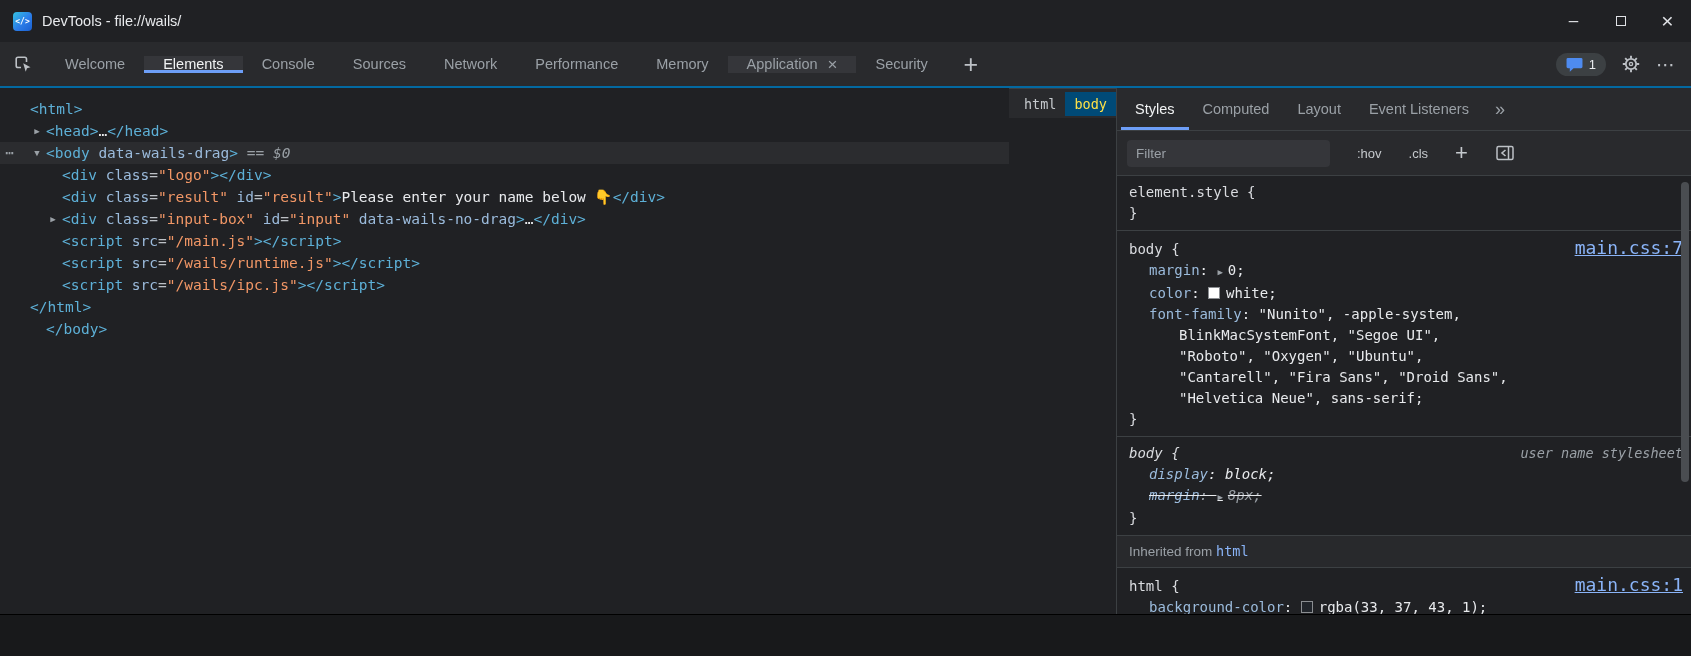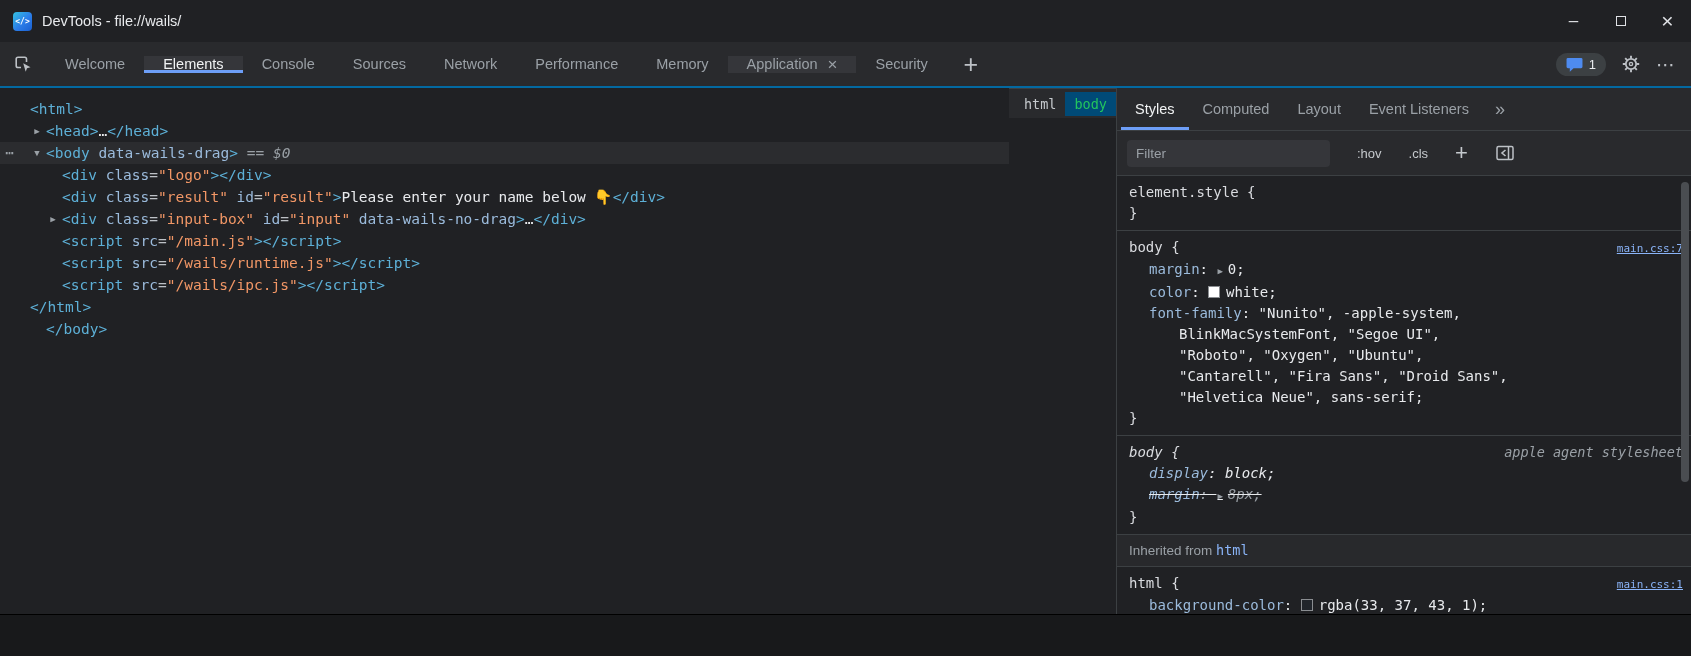--- a/index.html
+++ b/index.html
@@ -52,21 +52,21 @@
   .tk-att{color:var(--attr,#9bbbdc)}
   .tk-val{color:var(--value,#f29766)}
   .tk-txt{color:var(--text,#e8eaed)}
   .tk-pun{color:#bdc1c6}
   .tk-ann{color:var(--muted,#9aa0a6);font-style:italic}
 
   
   .crumbs{height:30px;flex:0 0 auto;background:#292a2d;border-top:1px solid #3c4043;display:flex;align-items:center;
           padding-left:6px;font-family:"DejaVu Sans Mono","Liberation Mono",monospace;font-size:13.5px}
   .crumb{padding:4px 9px;color:#c5c9cd}
-  .crumb.selected{background:#004a77;color:#22c55e}
+  .crumb.selected{background:#004a77;color:#fde047}
 
   
   .side-tabs{height:43px;flex:0 0 auto;background:#292a2d;display:flex;align-items:stretch;border-bottom:1px solid #3c4043;padding-left:4px}
   .stabs{display:flex;align-items:stretch}
   .stab{position:relative;display:flex;align-items:center;padding:0 14px;font-size:14.5px;color:#9aa0a6;white-space:nowrap}
   .stab.active{color:#f1f3f4}
   .stab.active::after{content:"";position:absolute;left:0;right:0;bottom:0;height:3px;background:var(--accent,#6d9ef7)}
   .overflow{display:flex;align-items:center;padding:0 12px;color:#9aa0a6;font-size:18px}
 
   .filter-row{height:45px;flex:0 0 auto;background:#292a2d;border-bottom:1px solid #3c4043;
@@ -77,21 +77,21 @@
   .tool-txt{font-size:13px;color:#c5c9cd}
   .tool-plus{font-size:22px;color:#c5c9cd;line-height:1;font-weight:300}
   .tool-icon{display:flex;align-items:center}
 
   .rules{flex:1;overflow:hidden;position:relative;
          font-family:"DejaVu Sans Mono","Liberation Mono",monospace;font-size:14px;line-height:21px}
   .rule{padding:6px 8px 6px 12px;border-bottom:1px solid #3c4043}
   .sel-row{display:flex;justify-content:space-between;align-items:baseline}
   .sel{color:#dadce0}
   .rule.ua .sel{font-style:italic}
-  .css-link{color:var(--link,#8ab4f8);text-decoration:underline;font-size:11px;white-space:nowrap;margin-left:19px}
+  .css-link{color:var(--link,#8ab4f8);text-decoration:underline;font-size:18px;white-space:nowrap;margin-left:19px}
   .origin{color:#9aa0a6;font-style:italic;font-size:13.5px;white-space:nowrap;margin-left:8px}
   .decl{padding-left:50px;text-indent:-30px;white-space:pre-wrap}
   .decl .prop{color:var(--attr,#9bbbdc)}
   .decl .val{color:var(--text,#e8eaed)}
   .rule.ua .decl{font-style:italic}
   .d-arrow{color:#9aa0a6;font-size:9px;margin:0 5px 0 1px}
   .swatch{display:inline-block;width:12px;height:12px;border:1px solid #8a8d91;margin-right:6px;vertical-align:-1px}
   .decl.struck{text-decoration:line-through}
   .decl.struck .val{color:#9aa0a6}
   .brace{color:#dadce0}
@@ -244,21 +244,21 @@
               <div class="decl"><span class="prop">font-family</span><span class="val">: </span><span class="val">"Nunito", -apple-system,
 BlinkMacSystemFont, "Segoe UI",
 "Roboto", "Oxygen", "Ubuntu",
 "Cantarell", "Fira Sans", "Droid Sans",
 "Helvetica Neue", sans-serif;</span></div>
               <div class="brace">}</div>
             </div>
             <div class="rule ua">
               <div class="sel-row">
                 <span class="sel">body {</span>
-                <span class="origin">apple agent stylesheet</span>
+                <span class="origin">user name stylesheet</span>
               </div>
               <div class="decl"><span class="prop">display</span><span class="val">: </span><span class="val">block;</span></div>
               <div class="decl struck"><span class="prop">margin</span><span class="val">: </span><span class="d-arrow">▶</span><span class="val">8px;</span></div>
               <div class="brace">}</div>
             </div>
             <div class="sect-head"><span class="sect-label">Inherited from </span><span class="sect-node">html</span></div>
             <div class="rule">
               <div class="sel-row">
                 <span class="sel">html {</span>
                 <span class="css-link">main.css:1</span>

